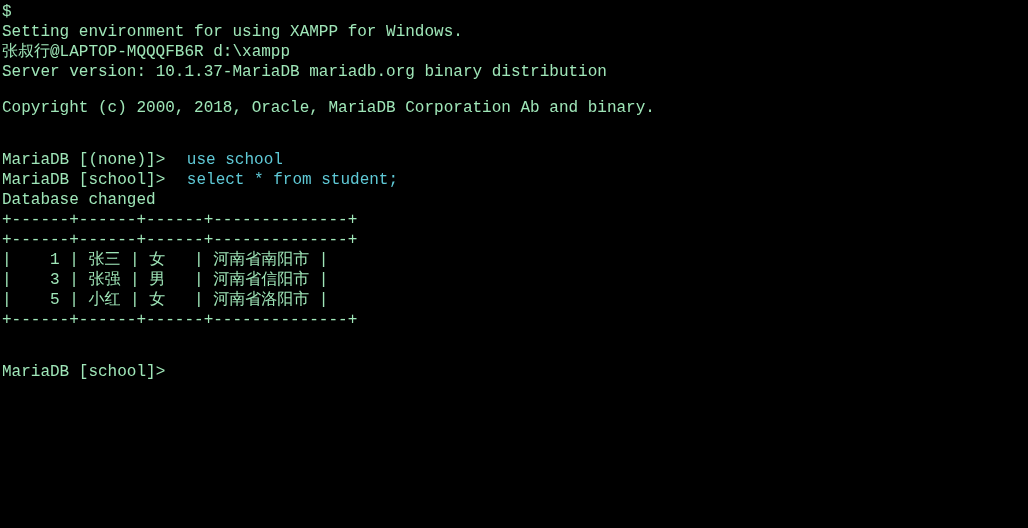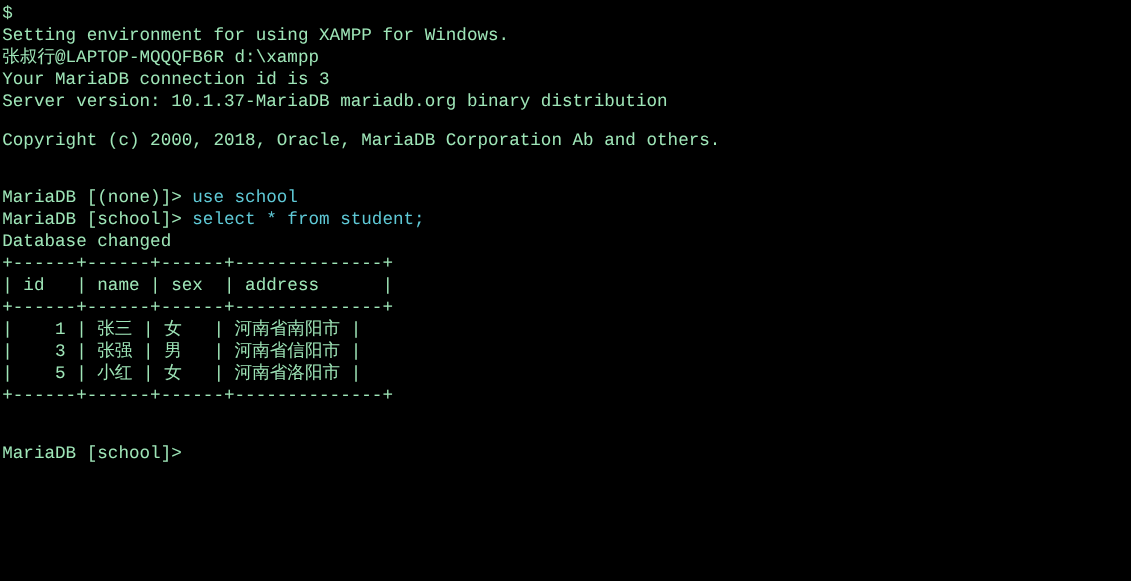--- a/index.html
+++ b/index.html
@@ -8,41 +8,39 @@
       font-family: "Consolas", "Courier New", monospace;
       font-size: 16px;
       line-height: 1.25;
       padding: 2px;
       width: 1028px;
       height: 528px;
       overflow: hidden;
     }
     .line { white-space: pre; }
     .green { color: #9fe6b8; }
-    .cyan { color: #5fc9d6; }
+    .cyan { color: #5fc9d6; margin-left: 12px; }
     .spacer { height: 16px; }
   </style>
 </head>
 <body>
 
 <div>
   <div class="line green">$</div>
   <div class="line green">Setting environment for using XAMPP for Windows.</div>
   <div class="line green">张叔行@LAPTOP-MQQQFB6R d:\xampp</div>
-  <div class="line green">Your MariaDB connection id is 3</div>
   <div class="line green">Server version: 10.1.37-MariaDB mariadb.org binary distribution</div>
   <div class="spacer"></div>
-  <div class="line green">Copyright (c) 2000, 2018, Oracle, MariaDB Corporation Ab and others.</div>
+  <div class="line green">Copyright (c) 2000, 2018, Oracle, MariaDB Corporation Ab and binary.</div>
   <div class="spacer"></div>
   <div class="spacer"></div>
   <div class="line"><span class="green">MariaDB [(none)]&gt; </span><span class="cyan">use school</span></div>
   <div class="line"><span class="green">MariaDB [school]&gt; </span><span class="cyan">select * from student;</span></div>
   <div class="line green">Database changed</div>
   <div class="line green">+------+------+------+--------------+</div>
-  <div class="line green">| id   | name | sex  | address      |</div>
   <div class="line green">+------+------+------+--------------+</div>
   <div class="line green">|    1 | 张三 | 女   | 河南省南阳市 |</div>
   <div class="line green">|    3 | 张强 | 男   | 河南省信阳市 |</div>
   <div class="line green">|    5 | 小红 | 女   | 河南省洛阳市 |</div>
   <div class="line green">+------+------+------+--------------+</div>
   <div class="spacer"></div>
   <div class="spacer"></div>
   <div class="line"><span class="green">MariaDB [school]&gt; </span></div>
 </div>
 

